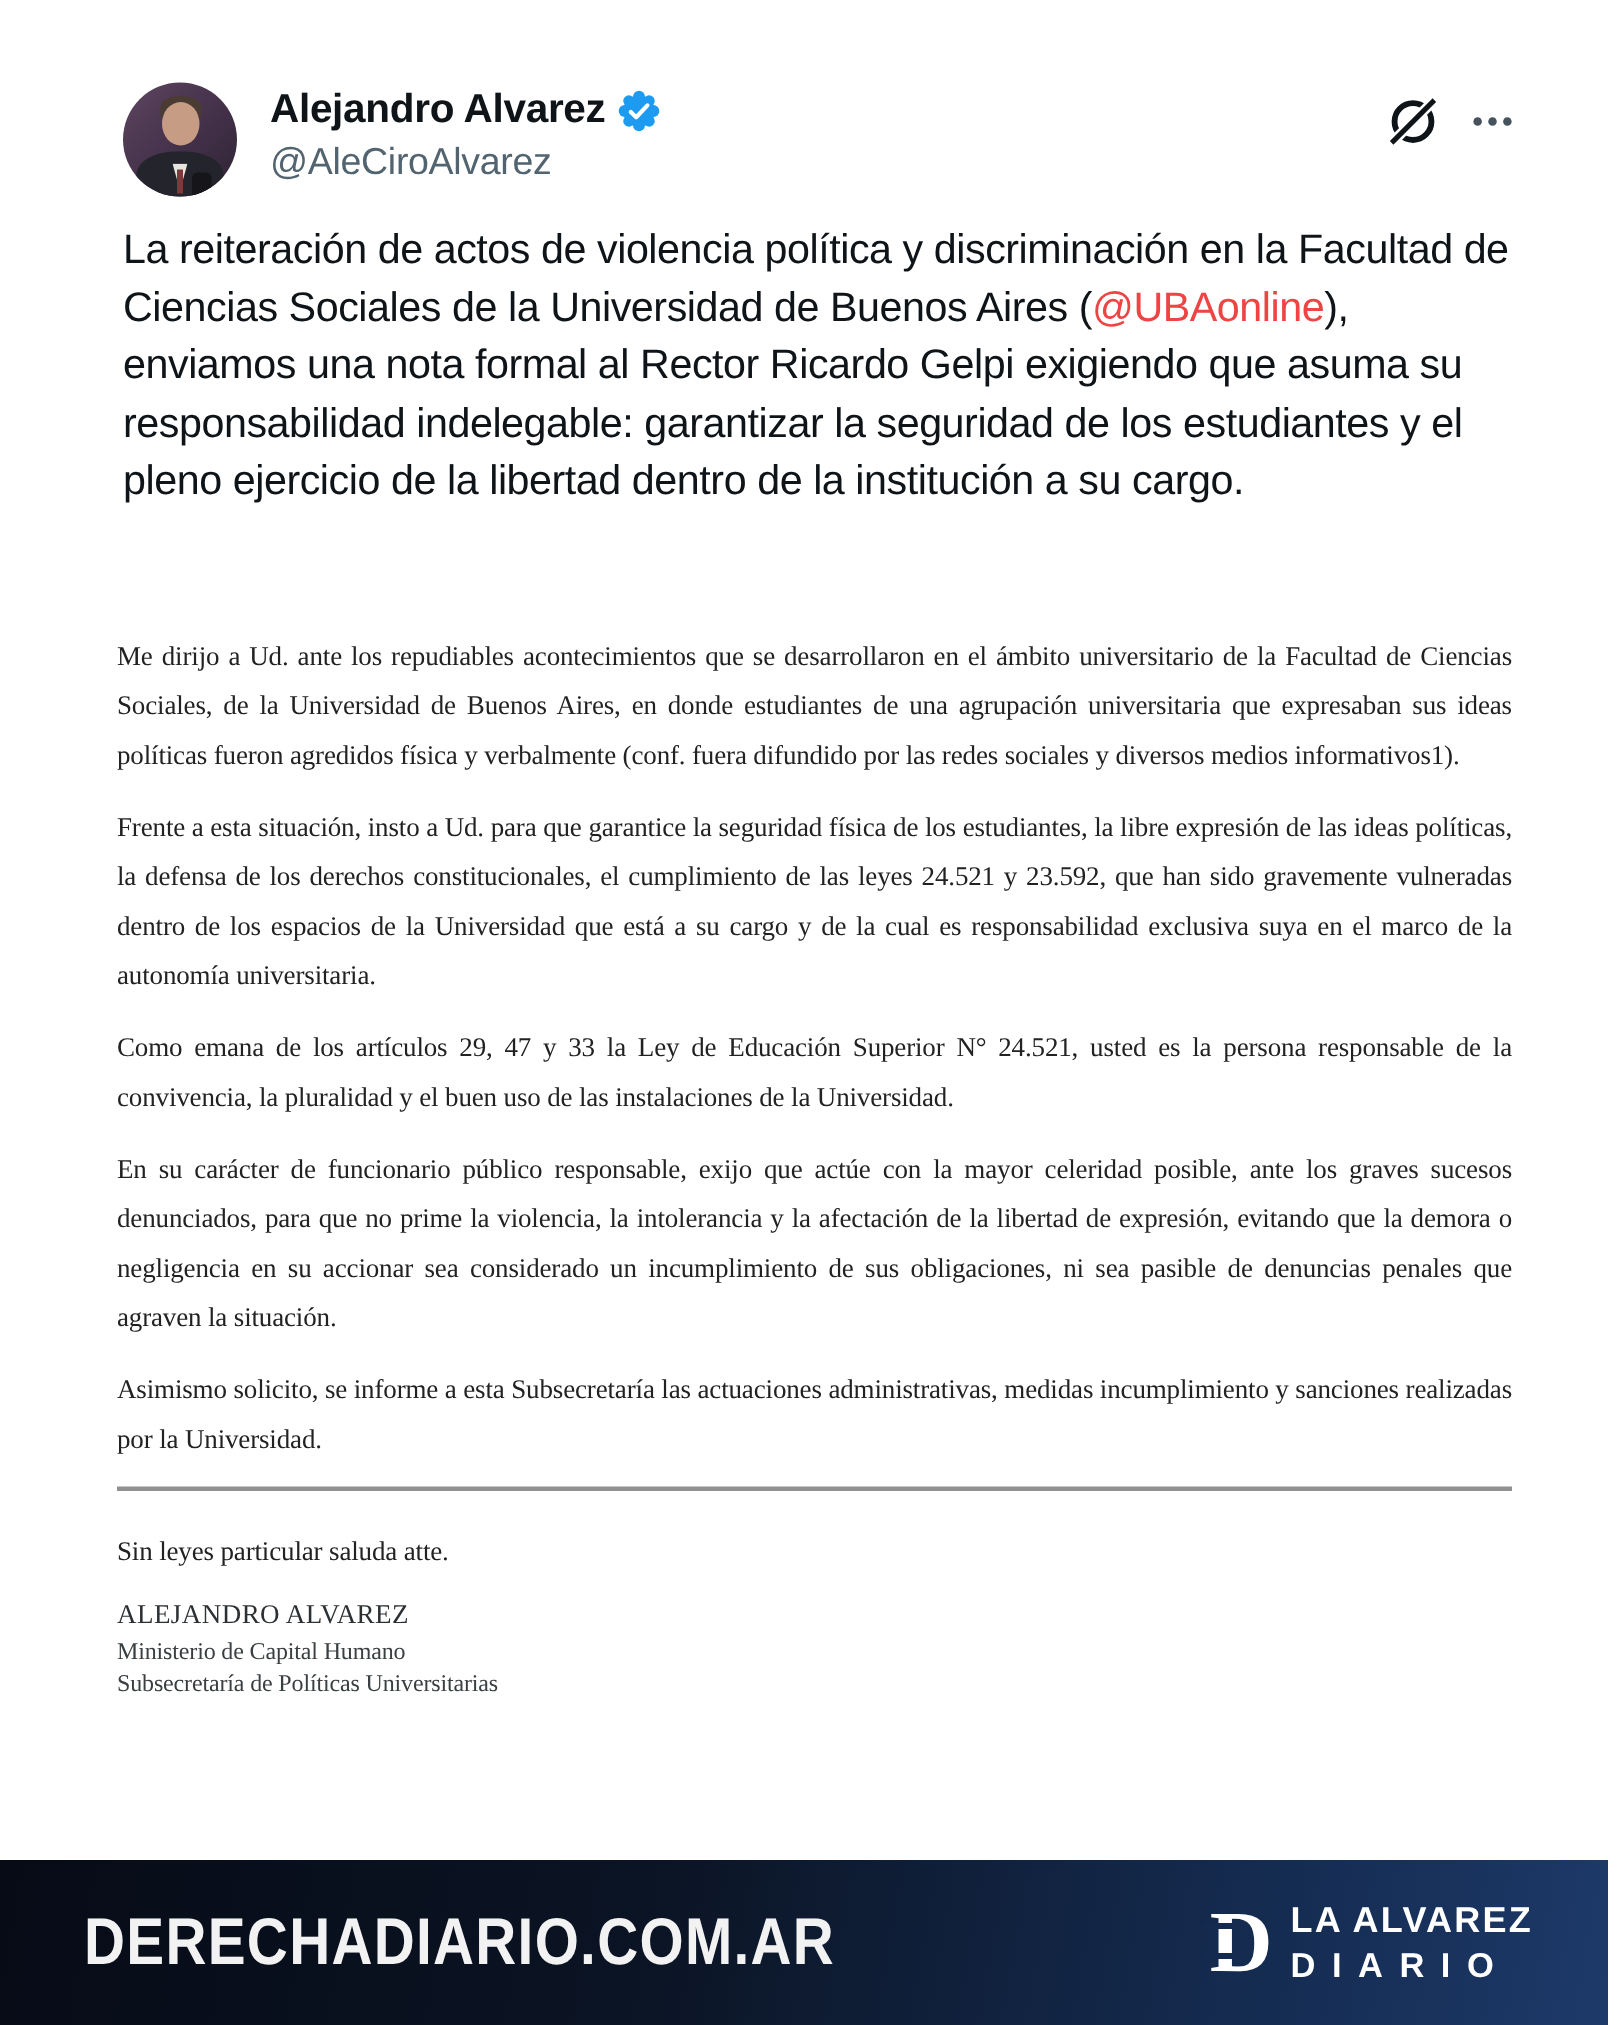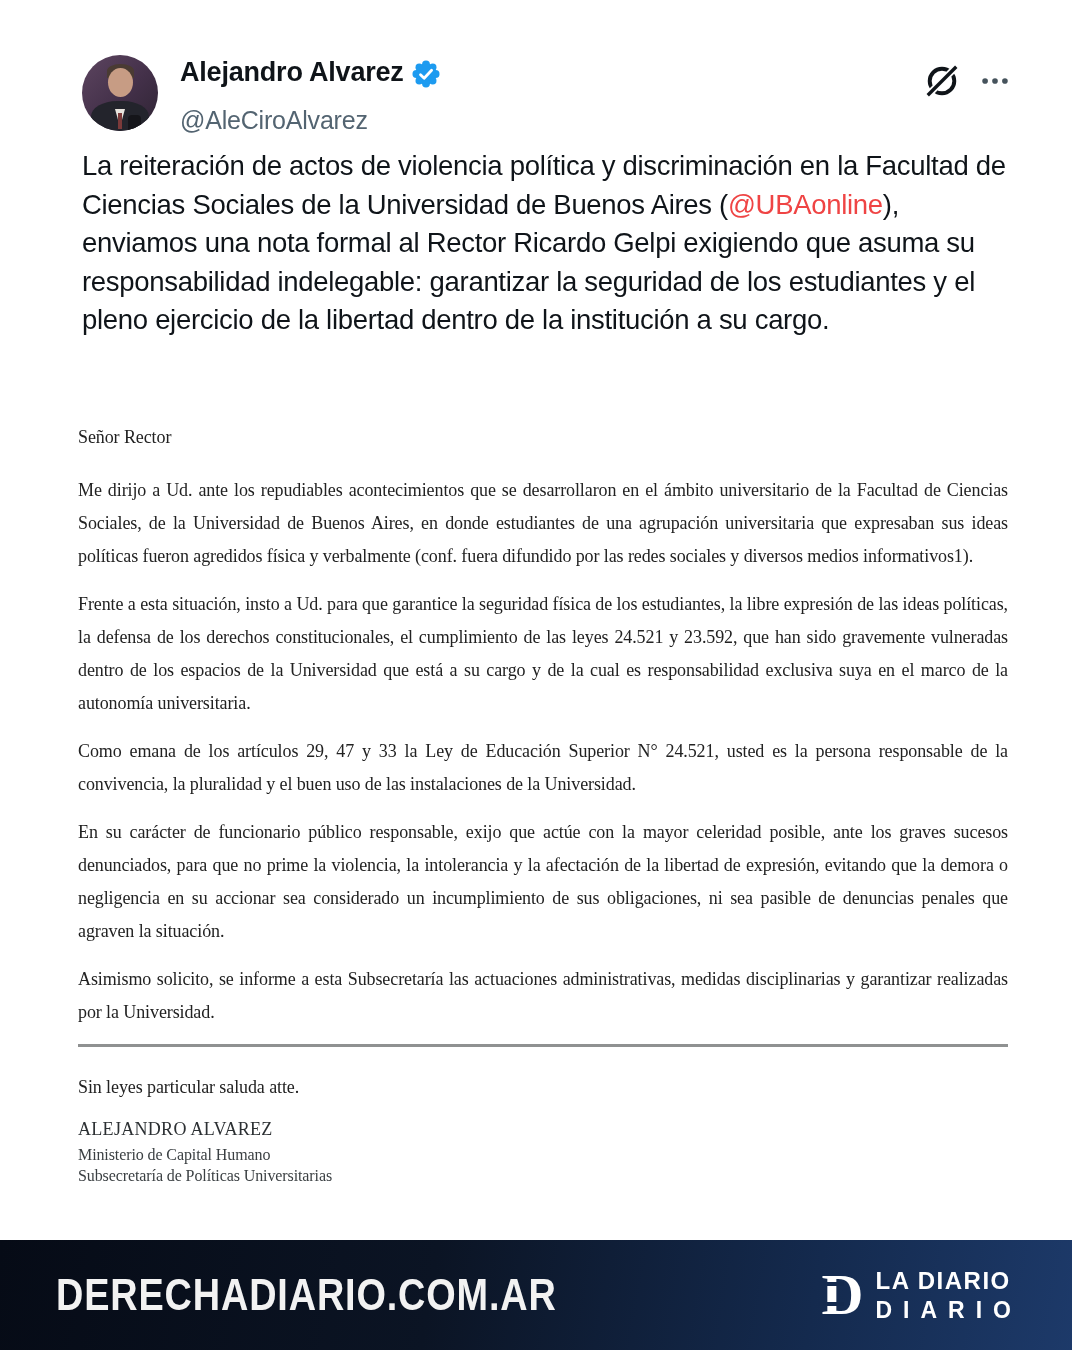--- a/index.html
+++ b/index.html
@@ -15,21 +15,21 @@
   .avatar .hair { position:absolute; top:9px; left:25px; width:27px; height:14px; border-radius:50% 50% 0 0; background:#4a3b33; }
   .avatar .torso { position:absolute; bottom:-4px; left:9px; width:58px; height:34px; border-radius:45% 45% 0 0; background:#23242c; }
   .avatar .shirt { position:absolute; bottom:4px; left:33px; width:10px; height:18px; background:#e8e4de; clip-path:polygon(0 0,100% 0,50% 100%); }
   .avatar .tie { position:absolute; bottom:2px; left:36px; width:4px; height:16px; background:#7c3a3a; }
   .avatar .mic { position:absolute; bottom:0; left:46px; width:13px; height:16px; border-radius:4px 4px 0 0; background:#15151a; }
 
   .author-block { margin-left:22px; padding-top:2px; flex:1; }
   .author-line { display:flex; align-items:center; gap:8px; }
   .author-name { font-size:27px; font-weight:bold; color:#0f1419; letter-spacing:-0.2px; cursor:pointer; }
   .verified-badge { display:inline-flex; margin-top:2px; }
-  .author-handle { margin-top:18px; font-size:25px; color:#536471; letter-spacing:-0.2px; cursor:pointer; }
+  .author-handle { margin-top:6px; font-size:25px; color:#536471; letter-spacing:-0.2px; cursor:pointer; }
 
   .header-actions { display:flex; align-items:center; gap:18px; padding-top:8px; }
   .grok-btn, .more-btn { cursor:pointer; display:inline-flex; }
 
   
   .tweet-body { position:absolute; top:147px; left:82px; width:925px;
                 font-size:27.5px; line-height:38.5px; letter-spacing:-0.3px; color:#0f1419; }
   .mention { color:#ef4444; text-decoration:none; cursor:pointer; }
 
   
@@ -109,39 +109,38 @@
           <circle cx="12" cy="12" r="2" fill="#46535c"></circle>
           <circle cx="19" cy="12" r="2" fill="#46535c"></circle>
         </svg>
       </span>
     </div>
   </div>
 
   <div class="tweet-body"><span>La reiteración de actos de violencia política y discriminación en la Facultad de Ciencias Sociales de la Universidad de Buenos Aires (</span><a class="mention">@UBAonline</a><span>), enviamos una nota formal al Rector Ricardo Gelpi exigiendo que asuma su responsabilidad indelegable: garantizar la seguridad de los estudiantes y el pleno ejercicio de la libertad dentro de la institución a su cargo.</span></div>
 
   <div class="letter">
-    <p class="salutation">Señor Rector</p>
     <p>Me dirijo a Ud. ante los repudiables acontecimientos que se desarrollaron en el ámbito universitario de la Facultad de Ciencias Sociales, de la Universidad de Buenos Aires, en donde estudiantes de una agrupación universitaria que expresaban sus ideas políticas fueron agredidos física y verbalmente (conf. fuera difundido por las redes sociales y diversos medios informativos1).</p>
     <p>Frente a esta situación, insto a Ud. para que garantice la seguridad física de los estudiantes, la libre expresión de las ideas políticas, la defensa de los derechos constitucionales, el cumplimiento de las leyes 24.521 y 23.592, que han sido gravemente vulneradas dentro de los espacios de la Universidad que está a su cargo y de la cual es responsabilidad exclusiva suya en el marco de la autonomía universitaria.</p>
     <p>Como emana de los artículos 29, 47 y 33 la Ley de Educación Superior N° 24.521, usted es la persona responsable de la convivencia, la pluralidad y el buen uso de las instalaciones de la Universidad.</p>
     <p>En su carácter de funcionario público responsable, exijo que actúe con la mayor celeridad posible, ante los graves sucesos denunciados, para que no prime la violencia, la intolerancia y la afectación de la libertad de expresión, evitando que la demora o negligencia en su accionar sea considerado un incumplimiento de sus obligaciones, ni sea pasible de denuncias penales que agraven la situación.</p>
-    <p>Asimismo solicito, se informe a esta Subsecretaría las actuaciones administrativas, medidas disciplinarias y garantizar realizadas por la Universidad.</p>
+    <p>Asimismo solicito, se informe a esta Subsecretaría las actuaciones administrativas, medidas incumplimiento y sanciones realizadas por la Universidad.</p>
     <hr class="letter-divider">
     <p class="closing">Sin leyes particular saluda atte.</p>
     <div class="signature">
       <div class="sig-name">ALEJANDRO ALVAREZ</div>
       <div>Ministerio de Capital Humano</div>
       <div>Subsecretaría de Políticas Universitarias</div>
     </div>
   </div>
 
   <div class="footer-banner">
     <div class="website">DERECHADIARIO.COM.AR</div>
     <div class="brand">
       <span class="brand-d"><span>D</span><span class="slash s1"></span><span class="slash s2"></span></span>
       <span class="brand-text">
-        <span class="brand-line1">LA DIARIO</span>
+        <span class="brand-line1">LA ALVAREZ</span>
         <span class="brand-line2">DIARIO</span>
       </span>
     </div>
   </div>
 
 </div>
 
 </body></html>

